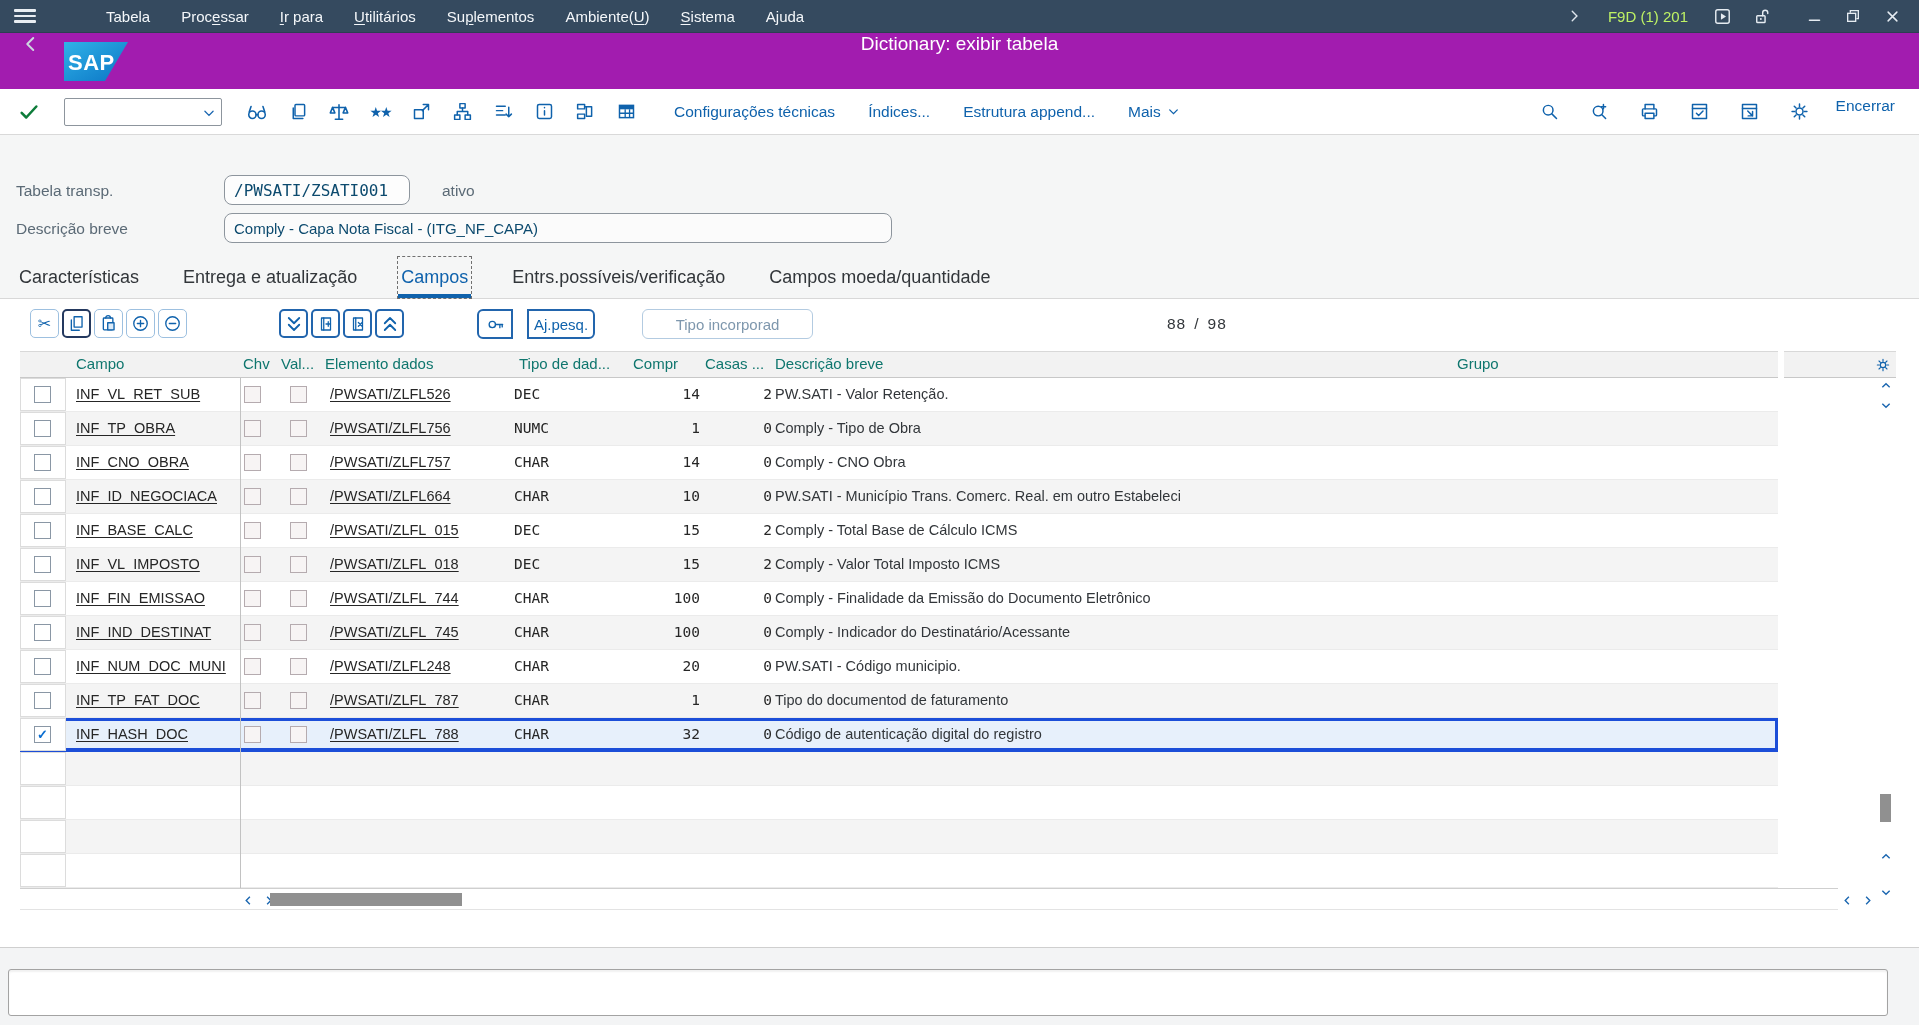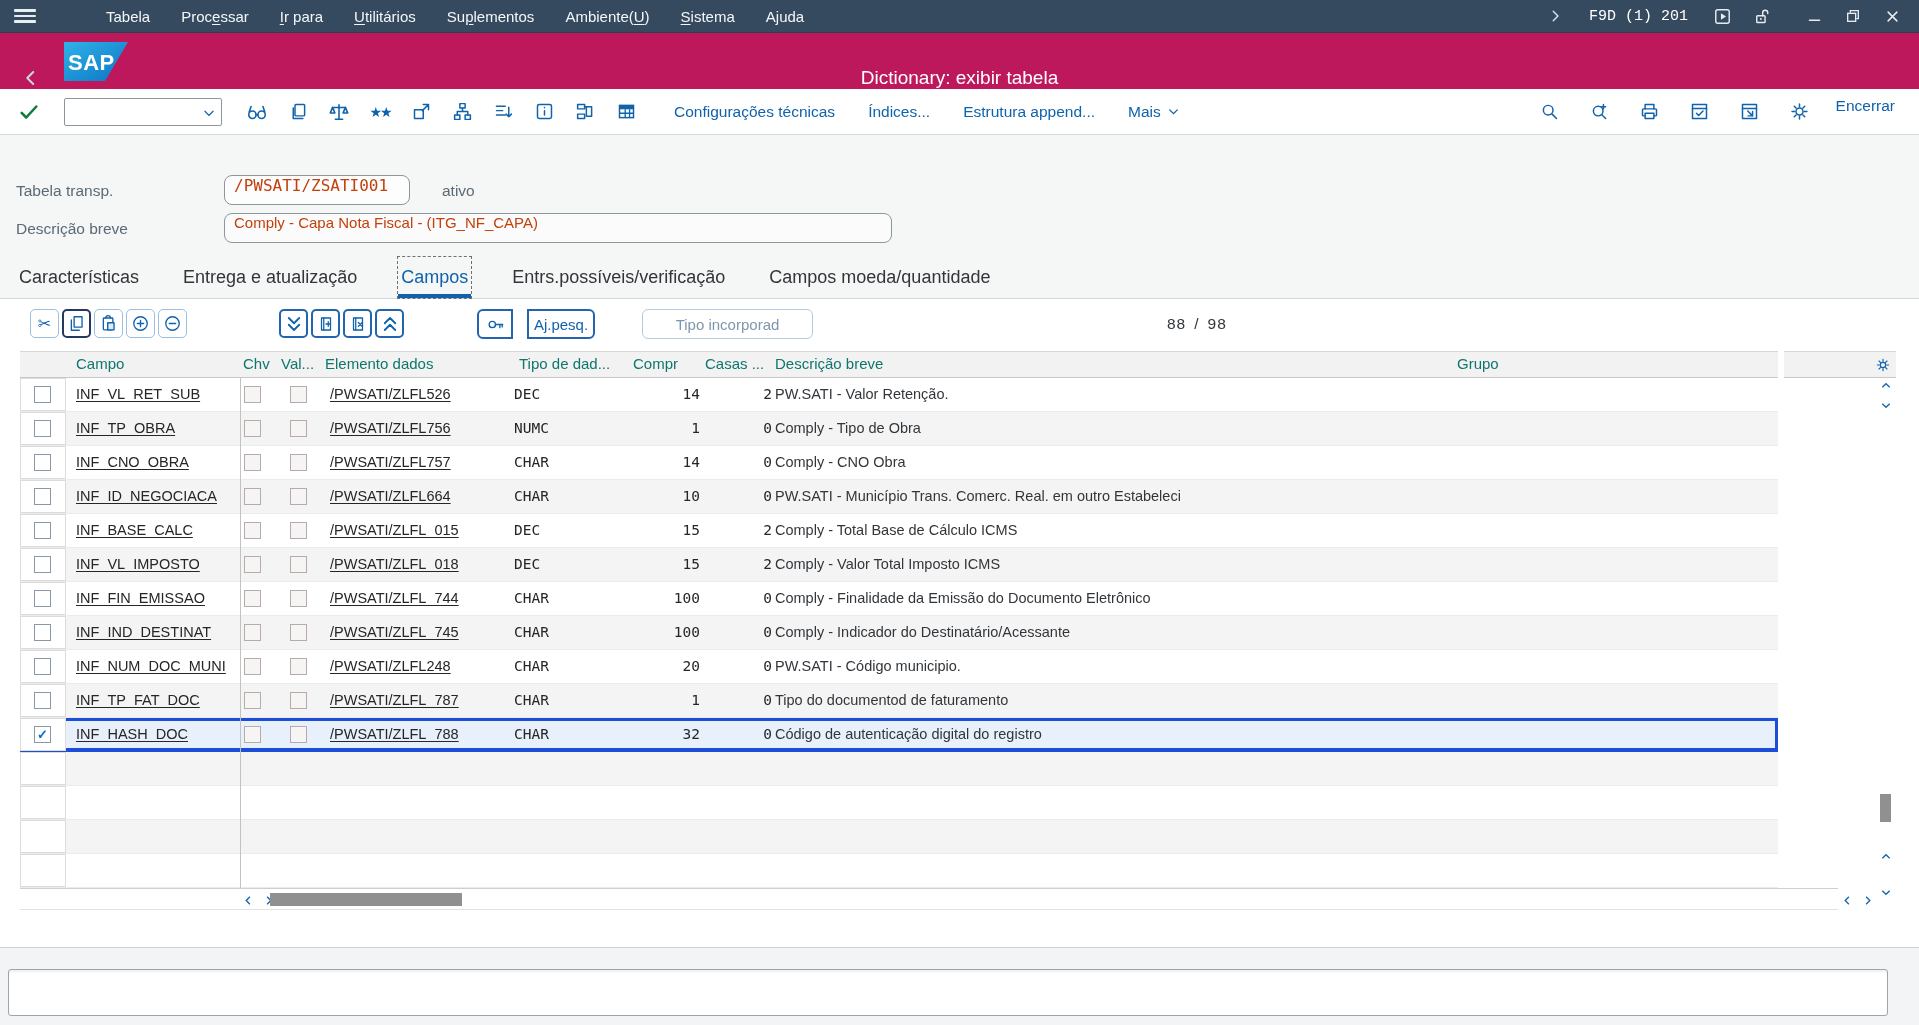--- a/index.html
+++ b/index.html
@@ -13,44 +13,44 @@
   .blue-ic { stroke:#0f62ac; fill:none; stroke-width:1.7; stroke-linecap:round; stroke-linejoin:round; }
 
   
   .menubar { height:32px; background:#354a5f; display:flex; align-items:center; color:#fff; font-size:15px; padding-left:14px; }
   .burger { width:22px; display:flex; flex-direction:column; gap:3px; margin-right:30px; cursor:pointer; }
   .burger i { display:block; height:2.5px; background:#e9eef3; border-radius:1px; }
   .menu-items { display:flex; align-items:center;margin-left:40px; }
   .menu-item { margin-right:31px; color:#f4f7fa; cursor:pointer; white-space:nowrap; }
   .menu-item u { text-underline-offset:2px; }
   .mb-right { margin-left:auto; display:flex; align-items:center; gap:17px; padding-right:16px; }
-  .sysid { font-size:15px; color:#ffffff; margin:8px 6px;font-family:Liberation Mono, monospace; }
+  .sysid { font-size:15px; color:#bef264; margin:8px 6px; }
   .winbtn { display:flex; align-items:center; justify-content:center; width:22px; height:22px; cursor:pointer; }
 
   
-  .titlebar { height:57px; background:#be185d; border-top:1px solid #2c3f52; position:relative; display:flex; align-items:flex-end; }
+  .titlebar { height:57px; background:#a21caf; border-top:1px solid #2c3f52; position:relative; display:flex; align-items:flex-start; }
   .backbtn { position:absolute; left:22px; cursor:pointer; }
   .saplogo { position:absolute; left:64px; top:9px; cursor:pointer; }
   .tb-title { width:100%; text-align:center; color:#fff; font-size:19px; }
 
   
   .apptb { height:46px; background:#fff; border-bottom:1px solid #d9d9d9; display:flex; align-items:center; padding-left:18px; }
   .cmdbox { width:158px; height:28px; border:1px solid #8d959d; border-radius:2px; background:#fff; margin-left:24px; position:relative; }
   .cmdbox .dd { position:absolute; right:5px; top:7px; cursor:pointer; }
   .tbicon { width:30px; height:30px; display:flex; align-items:center; justify-content:center; margin-left:11px; cursor:pointer; }
   .tbicon.first { margin-left:20px; }
   .star-ic { color:#0f62ac; font-size:14px; letter-spacing:-2px; line-height:1; }
   .tbtext { color:#0f62ac; font-size:15.5px; margin-left:33px; white-space:nowrap; cursor:pointer; display:flex; align-items:center; gap:6px; }
   .apptb-right { margin-left:auto; display:flex; align-items:flex-start; gap:9px; }
   .exitbtn { color:#0f62ac; font-size:15.5px; margin:0 24px 0 12px; cursor:pointer; }
 
   
   .formarea { position:relative; height:164px; background:#f5f6f6; border-bottom:1px solid #d8d8d8; }
   .flabel { position:absolute; color:#5b6a76; font-size:15.5px; }
-  .finput { position:absolute; height:30px; background:#fdfdfd; border:1px solid #8d959d; border-radius:8px; display:flex; align-items:flex-start; padding:0 9px; font-size:15px; color:#c2410c; }
+  .finput { position:absolute; height:30px; background:#fdfdfd; border:1px solid #8d959d; border-radius:8px; display:flex; align-items:center; padding:0 9px; font-size:15px; color:#0c4a6e; }
   .mono { font-family:"DejaVu Sans Mono", monospace; }
   .tabs { position:absolute; left:16px; bottom:0; display:flex; }
   .tab { margin-right:38px; padding:10px 3px; font-size:18px; color:#32363a; position:relative; cursor:pointer; white-space:nowrap; }
   .tab.active { color:#0f62ac; outline:1px dashed #707070; }
   .tab.active::after { content:""; position:absolute; left:0; right:0; bottom:0; height:4px; background:#0f62ac; }
 
   
   .gridsec { position:relative; height:649px; background:#fff; border-bottom:1px solid #cfcfcf; }
   .gbtn { position:absolute; top:10px; width:29px; height:29px; border:1px solid #9dc0e0; border-radius:5px; background:#fff; display:flex; align-items:center; justify-content:center; cursor:pointer; }
   .gbtn.strong { border:2px solid #2265ad; }

